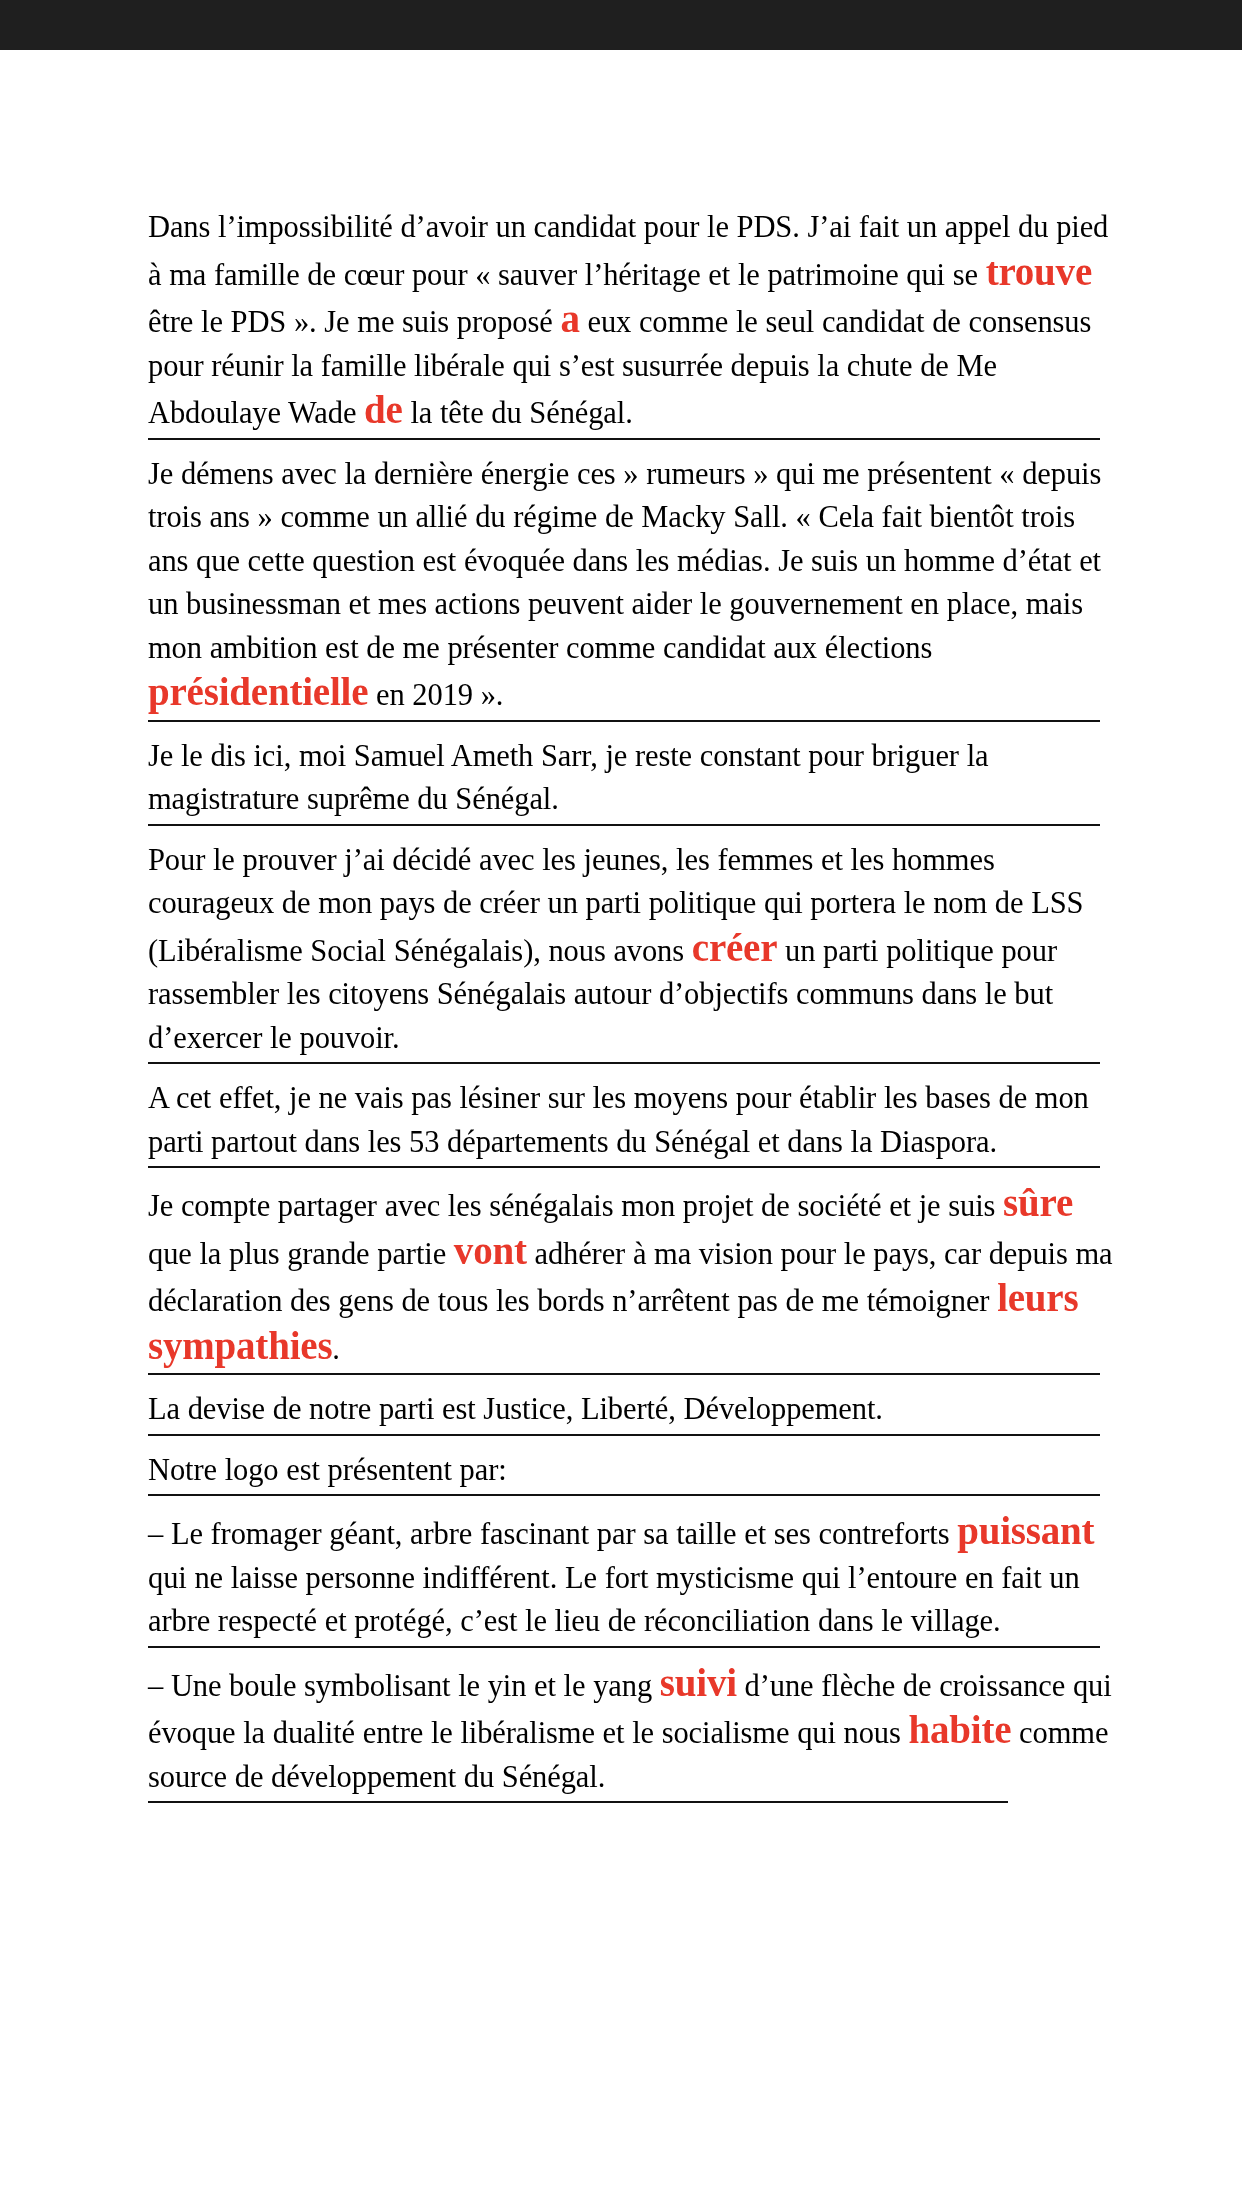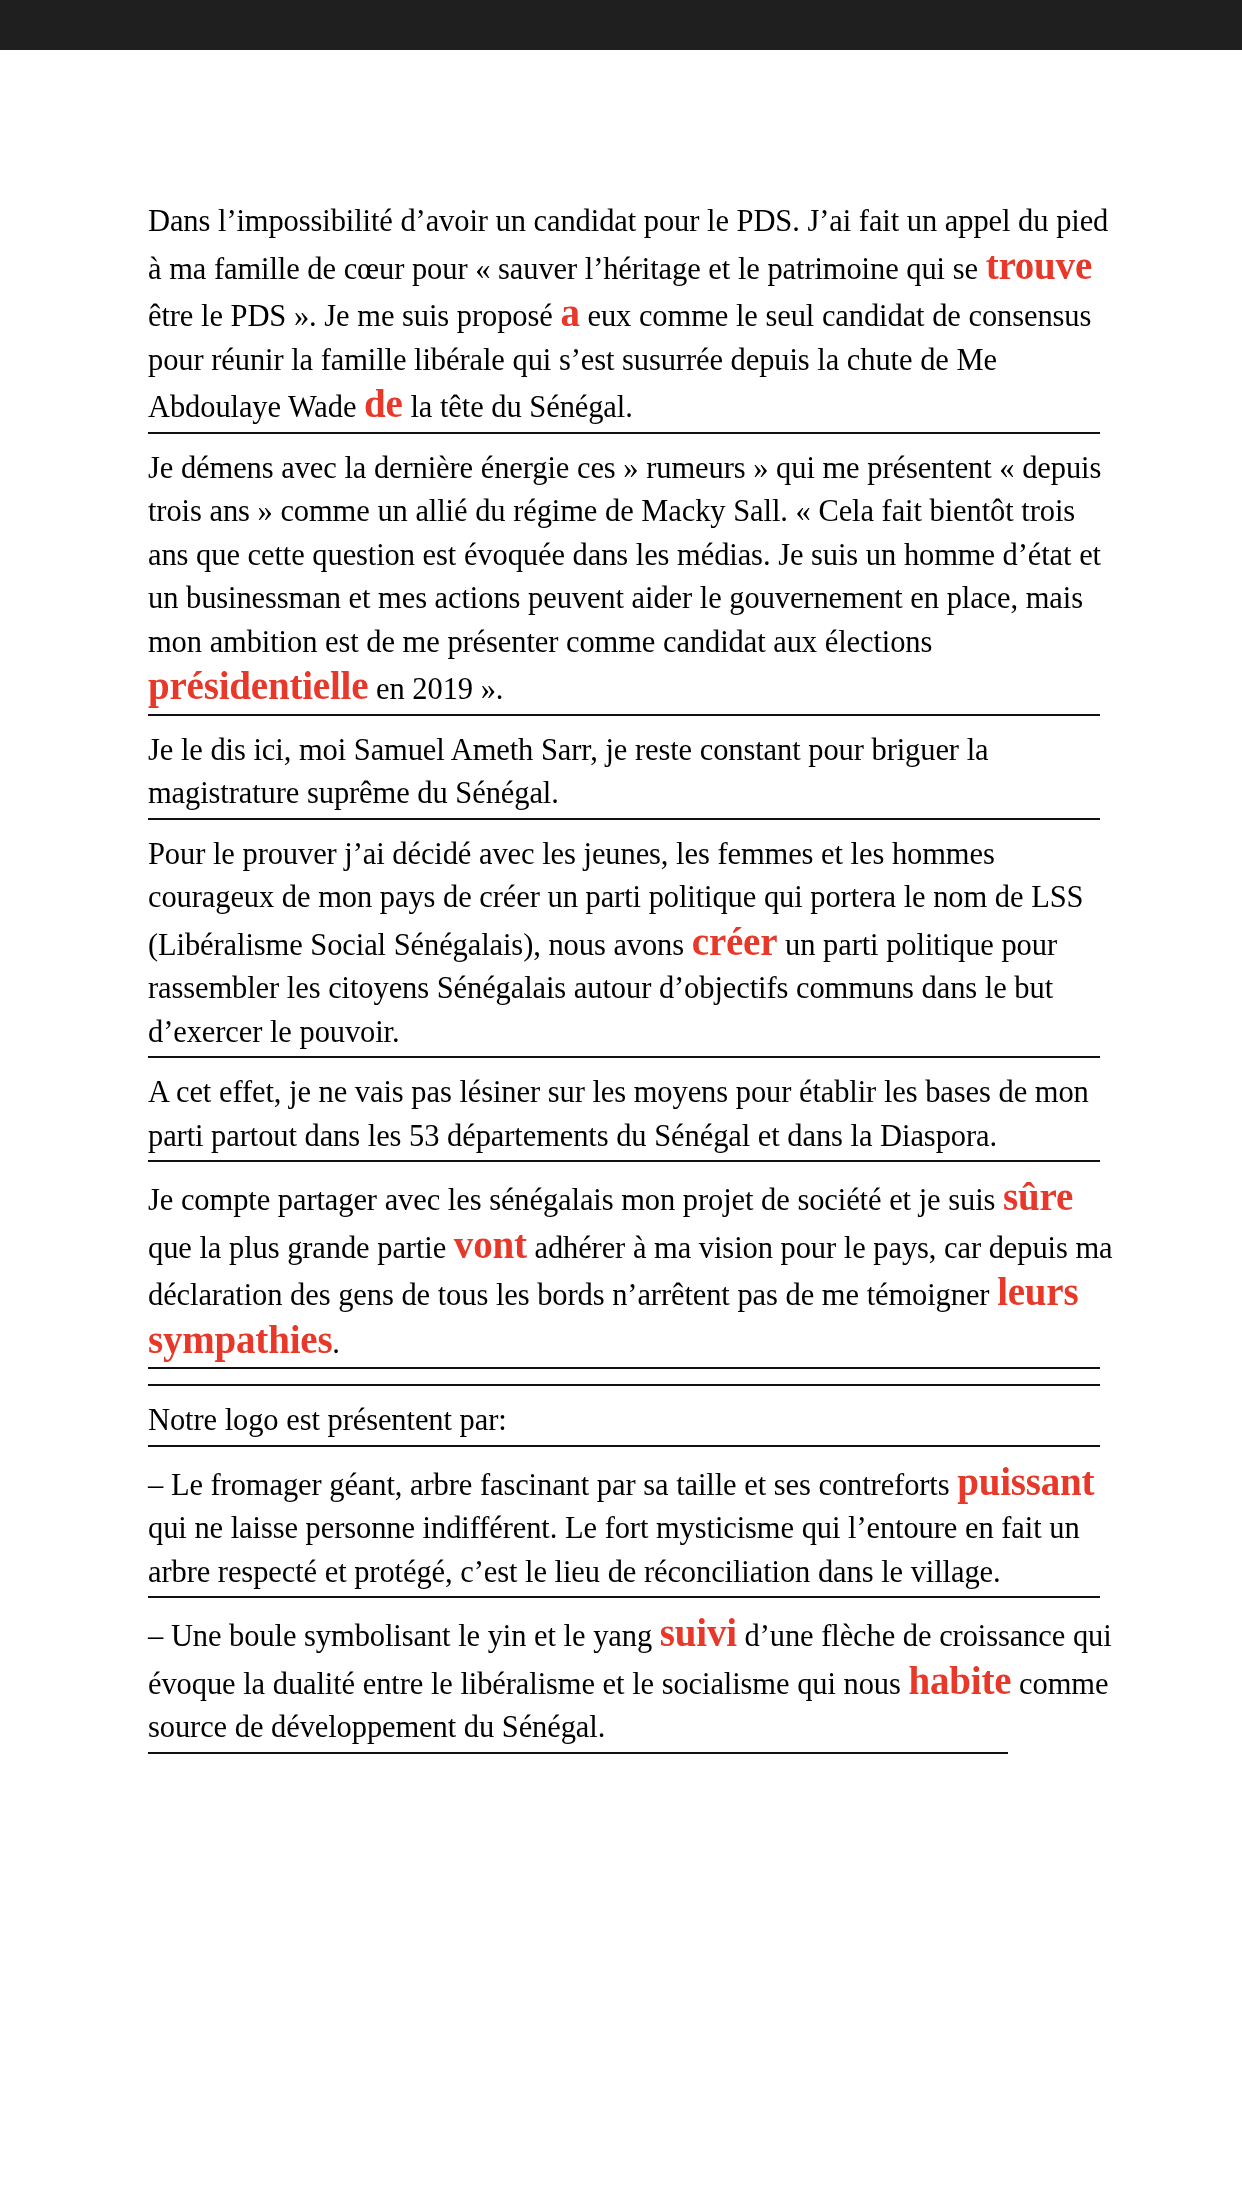--- a/index.html
+++ b/index.html
@@ -19,20 +19,21 @@
     width: 100%;
     height: 50px;
     background: #1f1f1f;
   }
 
   #article {
     padding-top: 150px;
     padding-left: 148px;
     padding-right: 122px;
     box-sizing: border-box;
+    margin-top: 6px;
   }
 
   .para {
     position: relative;
     font-size: 30.5px;
     line-height: 43.5px;
     color: #000000;
     letter-spacing: -0.1px;
     word-spacing: 0.2px;
     text-align: left;
@@ -70,17 +71,17 @@
 
 <div id="status-bar" style="background: rgb(31, 31, 31);"></div>
 
 <div id="article">
     <div class="para"><span class="txt">Dans l’impossibilité d’avoir un candidat pour le PDS. J’ai fait un appel du pied à ma famille de cœur pour « sauver l’héritage et le patrimoine qui se </span><span class="hl" style="color: rgb(232, 56, 42);">trouve</span><span class="txt"> être le PDS ». Je me suis proposé </span><span class="hl" style="color: rgb(232, 56, 42);">a</span><span class="txt"> eux comme le seul candidat de consensus pour réunir la famille libérale qui s’est susurrée depuis la chute de Me Abdoulaye Wade </span><span class="hl" style="color: rgb(232, 56, 42);">de</span><span class="txt"> la tête du Sénégal.</span><span class="rule" style="border-top-color: rgb(17, 17, 17);"></span></div>
     <div class="para"><span class="txt">Je démens avec la dernière énergie ces  » rumeurs » qui me présentent « depuis trois ans » comme un allié du régime de Macky Sall. « Cela fait bientôt trois ans que cette question est évoquée dans les médias. Je suis un homme d’état et un businessman et mes actions peuvent aider le gouvernement en place, mais mon ambition est de me présenter comme candidat aux élections </span><span class="hl" style="color: rgb(232, 56, 42);">présidentielle</span><span class="txt"> en 2019 ».</span><span class="rule" style="border-top-color: rgb(17, 17, 17);"></span></div>
     <div class="para"><span class="txt">Je le dis ici, moi Samuel Ameth Sarr, je reste constant pour briguer la magistrature suprême du Sénégal.</span><span class="rule" style="border-top-color: rgb(17, 17, 17);"></span></div>
     <div class="para"><span class="txt">Pour le prouver j’ai décidé avec les jeunes, les femmes et les hommes courageux de mon pays de créer un parti politique qui portera le nom de LSS (Libéralisme Social Sénégalais), nous avons </span><span class="hl" style="color: rgb(232, 56, 42);">créer</span><span class="txt"> un parti politique pour rassembler les citoyens Sénégalais autour d’objectifs communs dans le but d’exercer le pouvoir.</span><span class="rule" style="border-top-color: rgb(17, 17, 17);"></span></div>
     <div class="para"><span class="txt">A cet effet, je ne vais pas lésiner sur les moyens pour établir les bases de mon parti partout dans les 53 départements du Sénégal et dans la Diaspora.</span><span class="rule" style="border-top-color: rgb(17, 17, 17);"></span></div>
     <div class="para"><span class="txt">Je compte partager avec les sénégalais mon projet de société et je suis </span><span class="hl" style="color: rgb(232, 56, 42);">sûre</span><span class="txt"> que la plus grande partie </span><span class="hl" style="color: rgb(232, 56, 42);">vont</span><span class="txt"> adhérer à ma vision pour le pays, car depuis ma déclaration des gens de tous les bords n’arrêtent pas de me témoigner </span><span class="hl" style="color: rgb(232, 56, 42);">leurs sympathies</span><span class="txt">.</span><span class="rule" style="border-top-color: rgb(17, 17, 17);"></span></div>
-    <div class="para"><span class="rule" style="border-top-color: rgb(17, 17, 17);"></span></div>
+    <div class="para"><span class="txt">La devise de notre parti est Justice, Liberté, Développement.</span><span class="rule" style="border-top-color: rgb(17, 17, 17);"></span></div>
     <div class="para"><span class="txt">Notre logo est présentent par:</span><span class="rule" style="border-top-color: rgb(17, 17, 17);"></span></div>
     <div class="para"><span class="txt">– Le fromager géant, arbre fascinant par sa taille et ses contreforts </span><span class="hl" style="color: rgb(232, 56, 42);">puissant</span><span class="txt"> qui ne laisse personne indifférent. Le fort mysticisme qui l’entoure en fait un arbre respecté et protégé, c’est le lieu de réconciliation dans le village.</span><span class="rule" style="border-top-color: rgb(17, 17, 17);"></span></div>
     <div class="para last"><span class="txt">– Une boule symbolisant le yin et le yang </span><span class="hl" style="color: rgb(232, 56, 42);">suivi</span><span class="txt"> d’une flèche de croissance qui évoque la dualité entre le libéralisme et le socialisme qui nous </span><span class="hl" style="color: rgb(232, 56, 42);">habite</span><span class="txt"> comme source de développement du Sénégal.</span><span class="rule" style="border-top-color: rgb(17, 17, 17);"></span></div>
   </div>
 
 </body></html>

